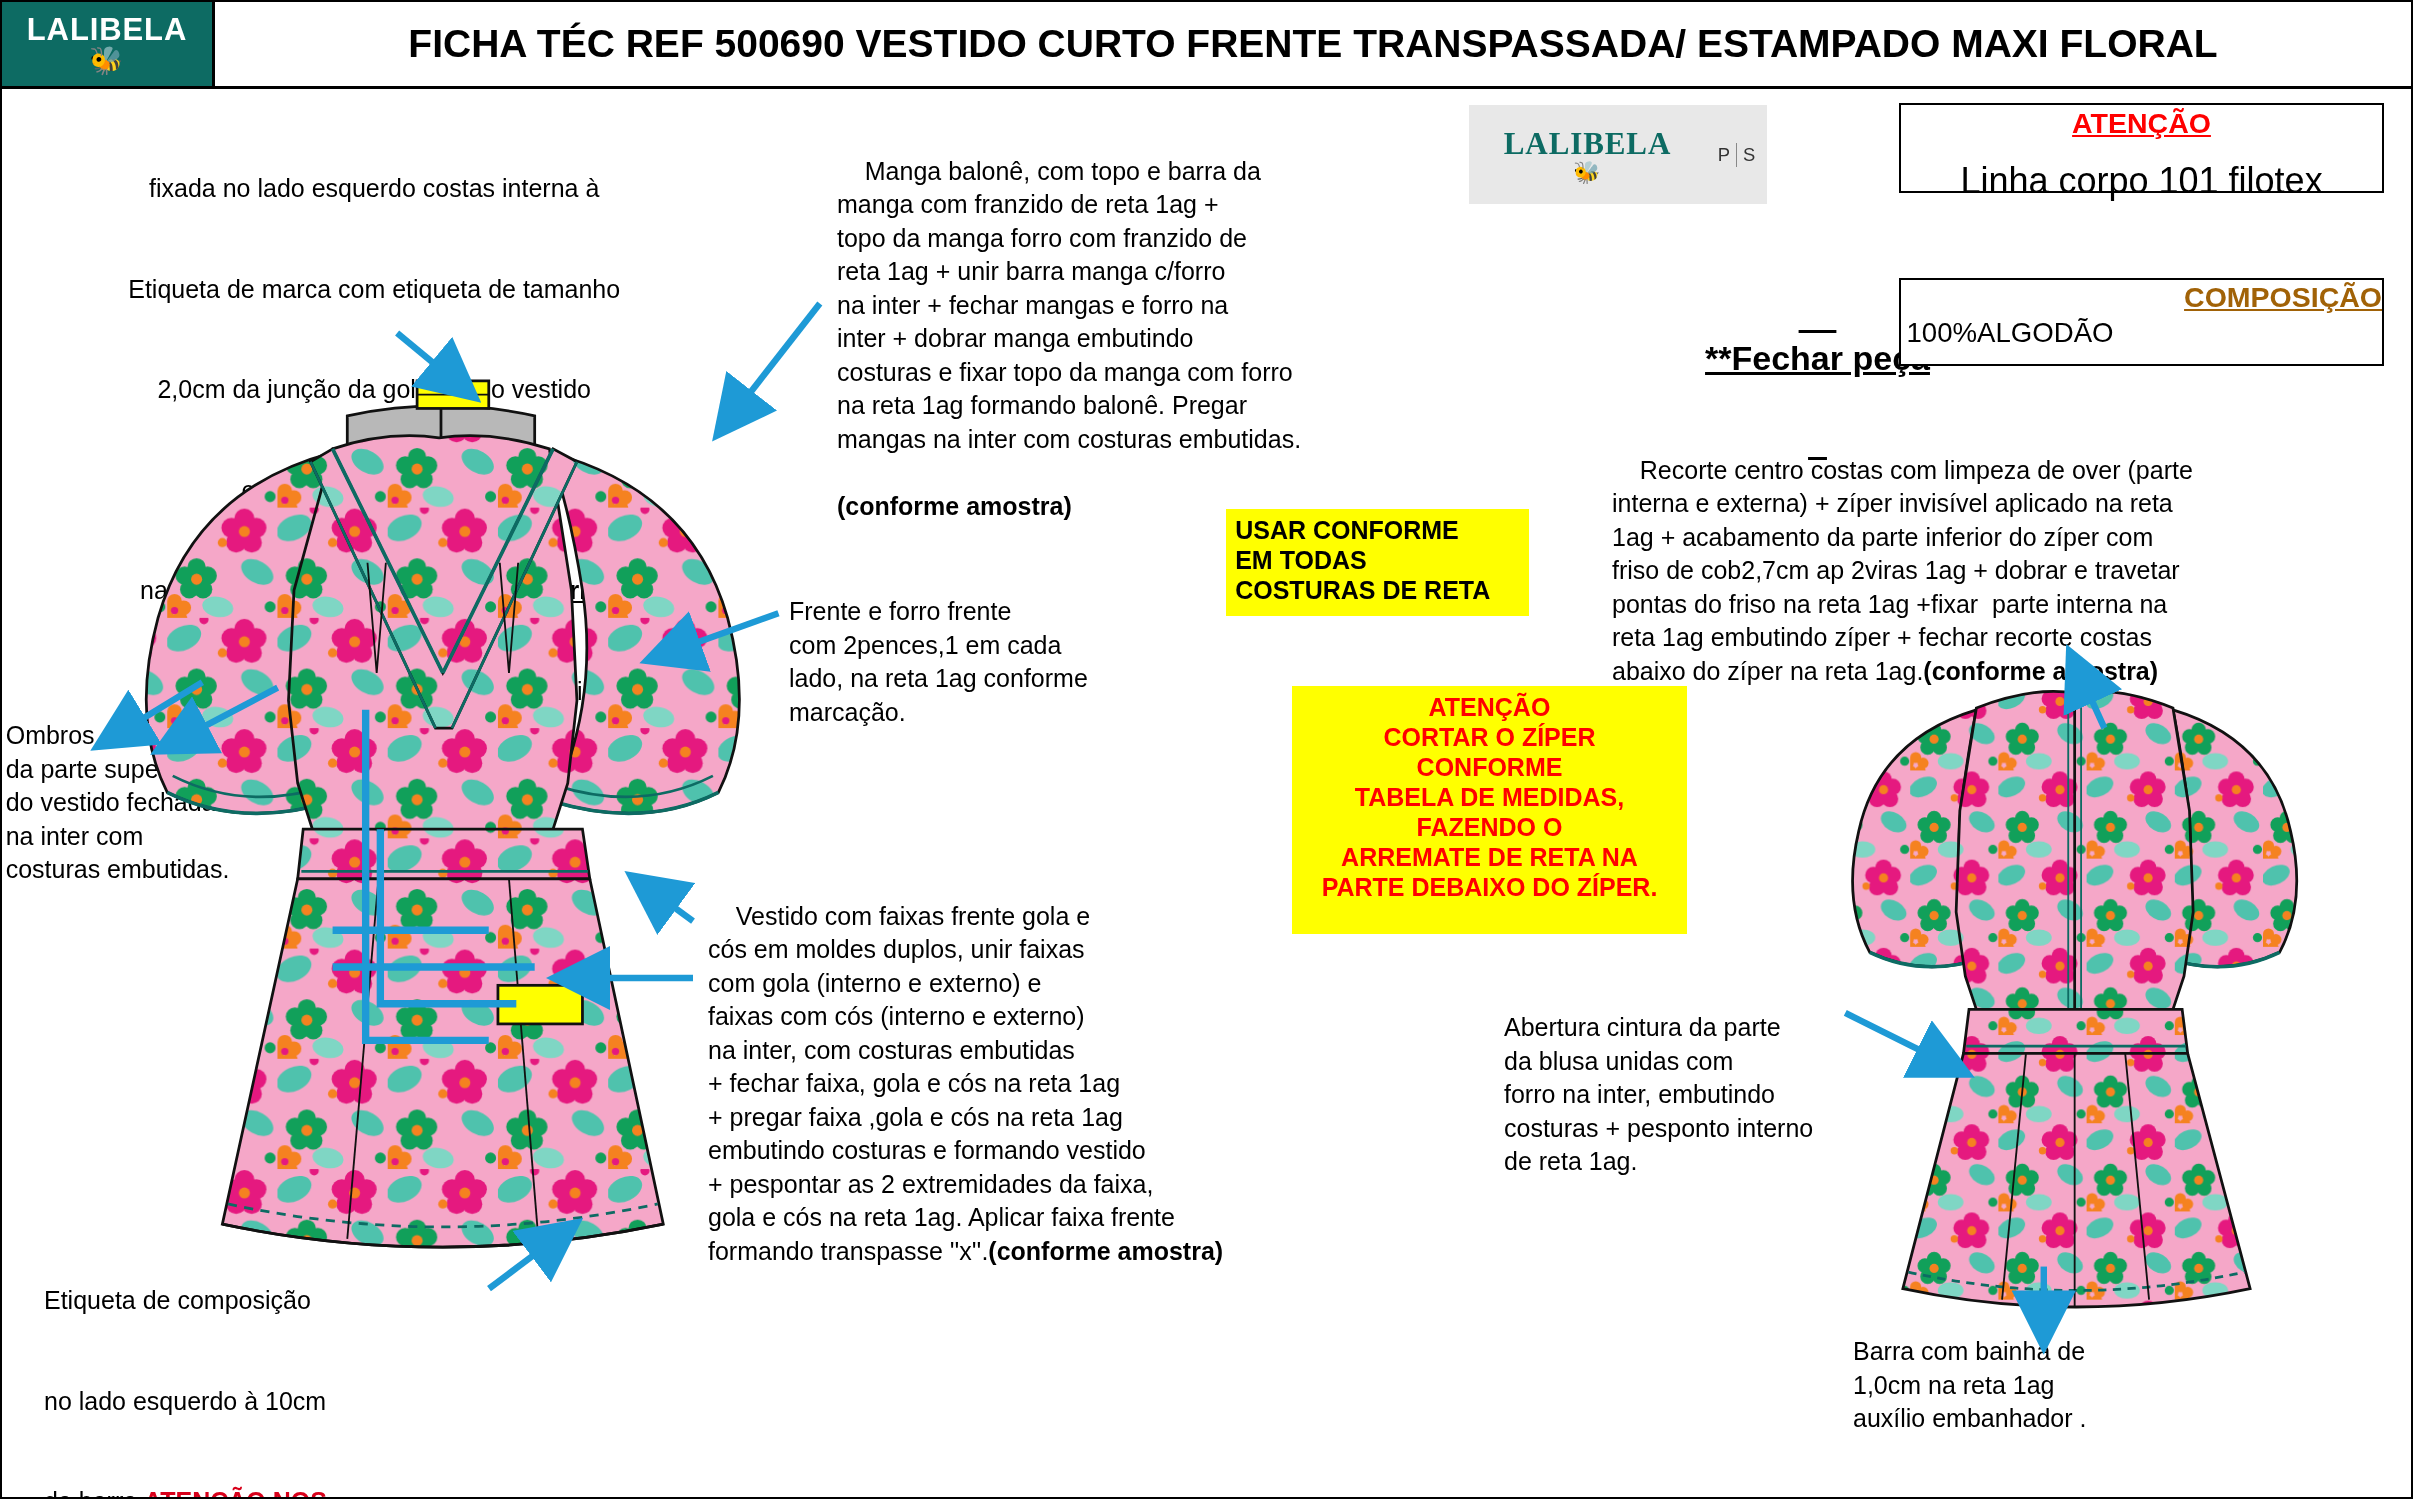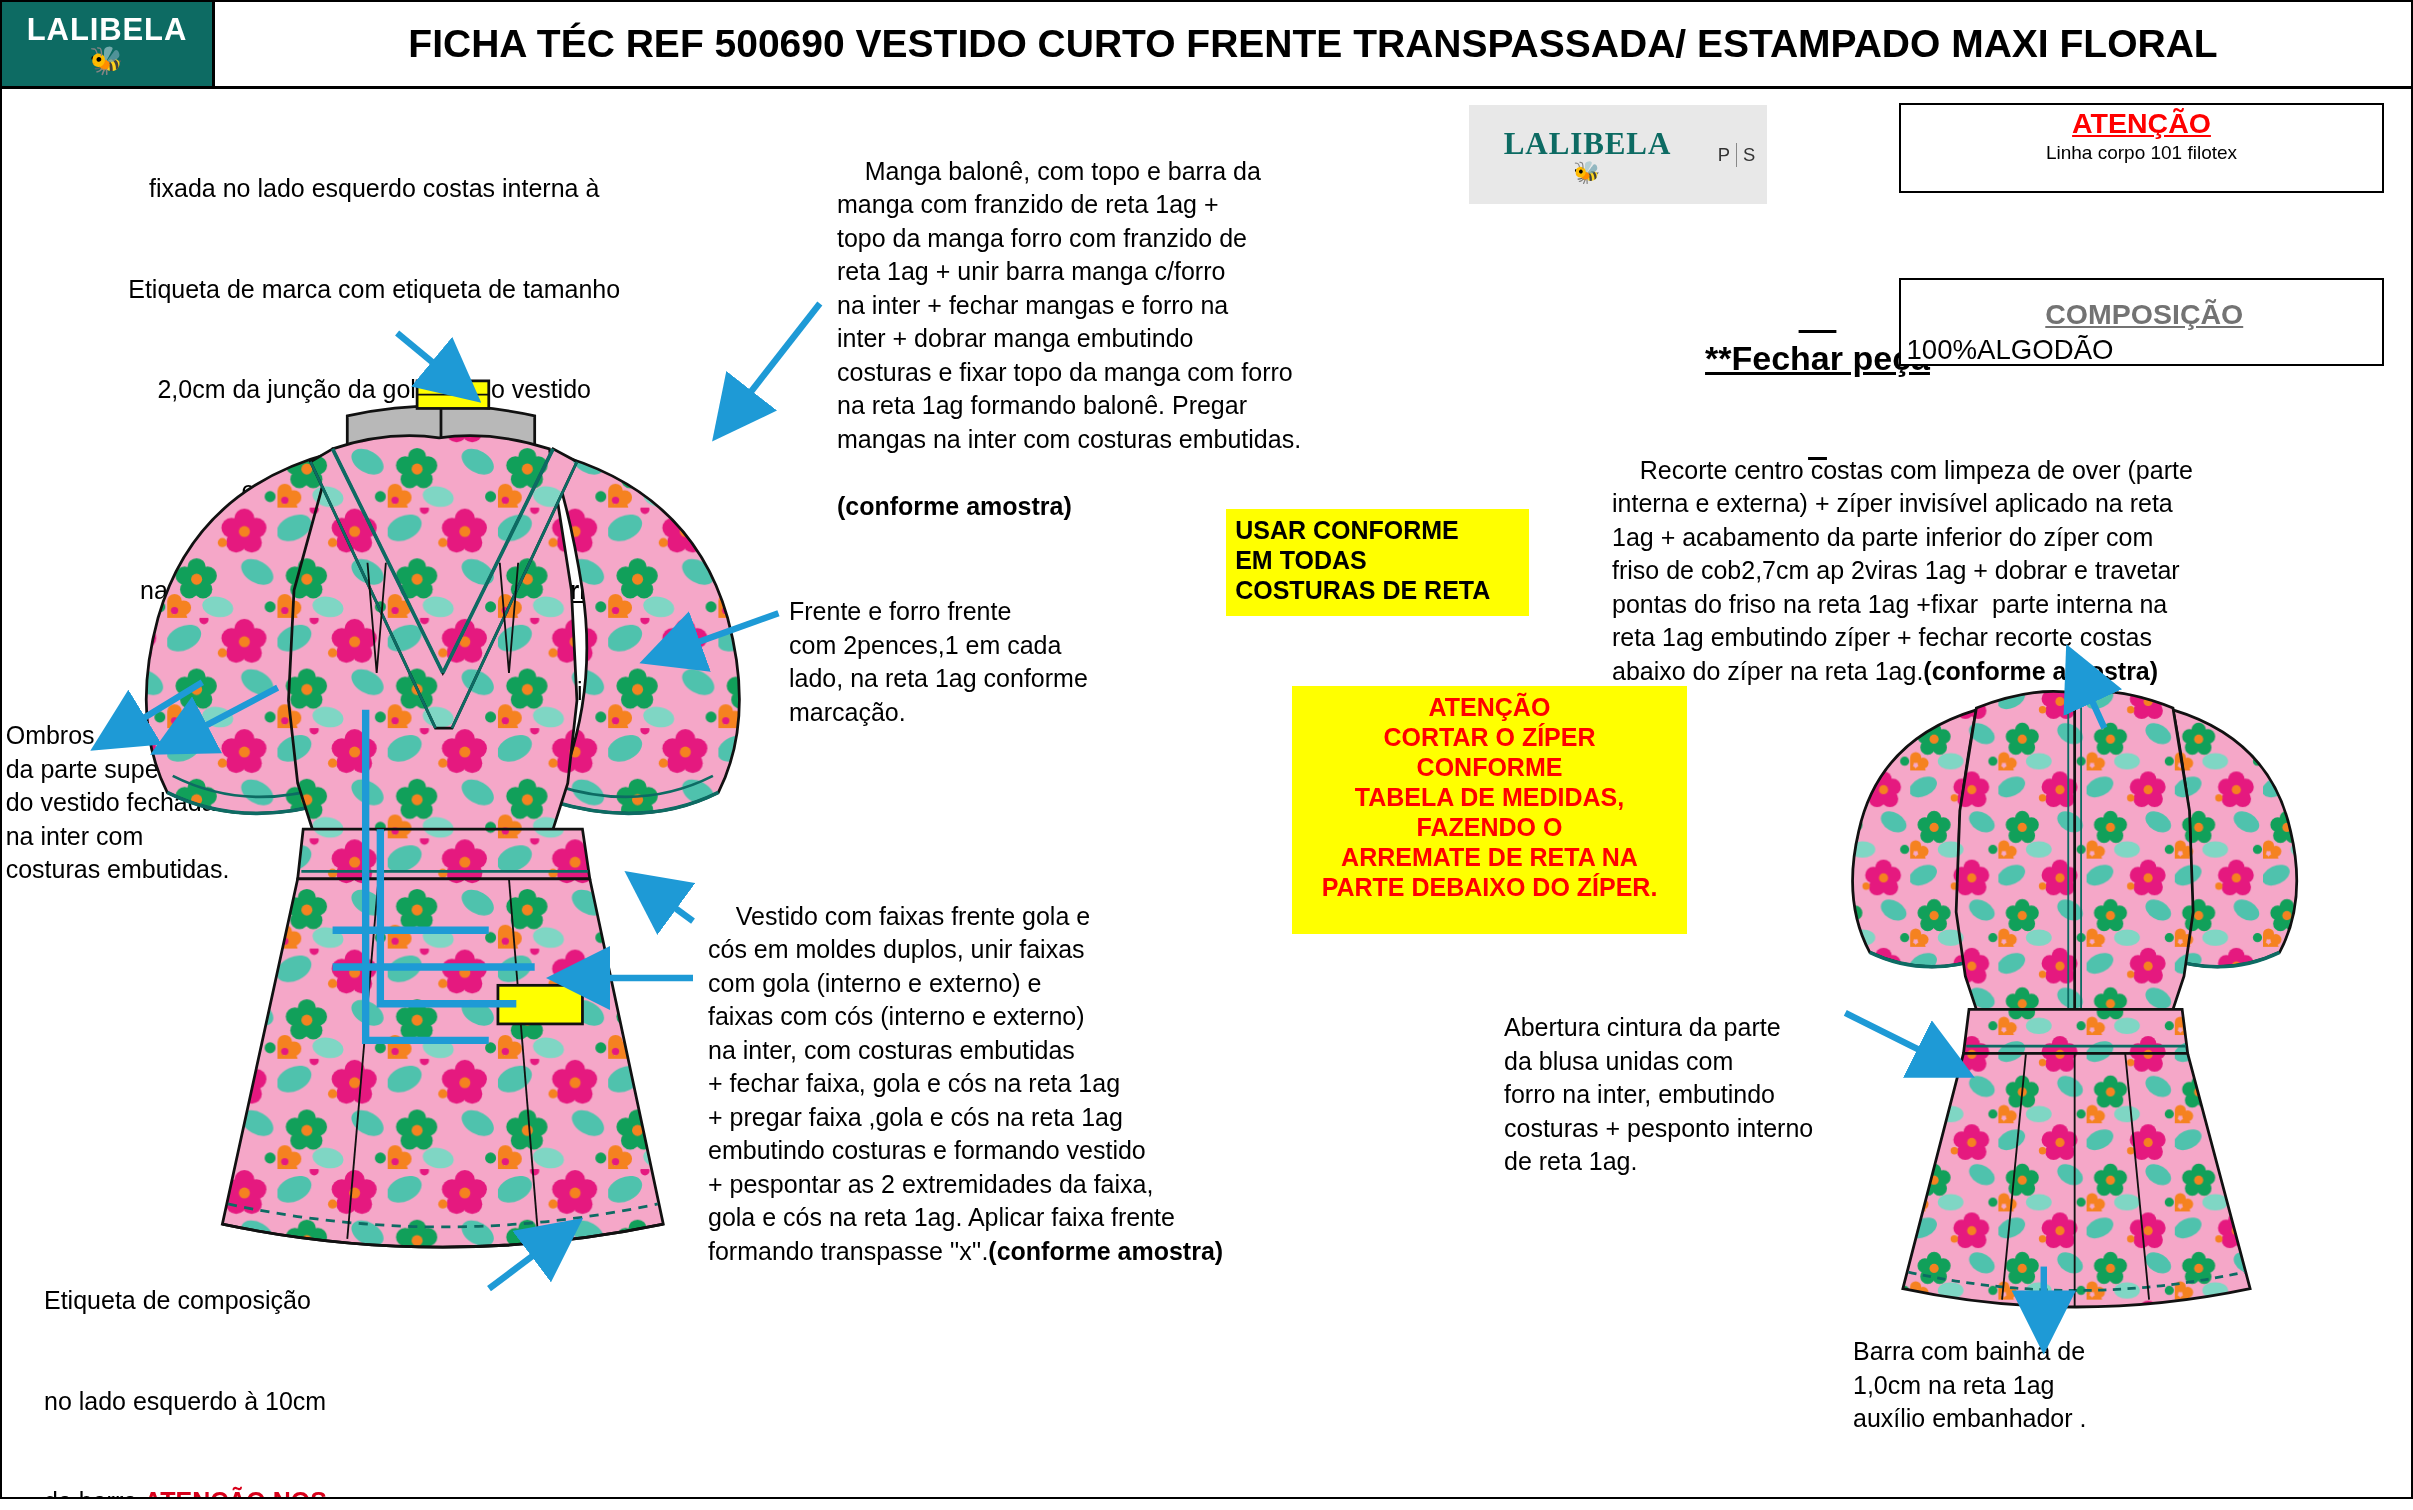--- a/index.html
+++ b/index.html
@@ -145,28 +145,28 @@
 
   
   #att-box {
     left: 1897px; top: 101px; width: 485px; height: 90px;
   }
   #att-box .ttl {
     text-align: center; font-size: 28.5px; font-weight: bold; color: #ff0000;
     text-decoration: underline; margin-top: 1.8px;
   }
   #att-box .sub {
-    text-align: center; font-size: 19px; margin-top: 2px;
+    text-align: center; font-size: 36px; margin-top: 20px;
   }
   #comp-box {
     left: 1897px; top: 276px; width: 485px; height: 88px;
   }
   #comp-box .ttl {
-    text-align: center; font-size: 28.5px; font-weight: bold; color: #737373;
-    text-decoration: underline; margin-left: 5.5px; margin-top: 18px;
+    text-align: right; font-size: 28.5px; font-weight: bold; color: #a16207;
+    text-decoration: underline; margin-left: 5.5px; margin-top: 1px;
   }
   #comp-box .sub { font-size: 27.6px; margin-left: 5.5px; margin-top: 2.8px; }
 
   
   svg.art { position: absolute; overflow: visible; }
   .arrow { stroke: #1e9ad6; stroke-width: 7; fill: none; }
   .arrowhead { fill: #1e9ad6; }
   .bluepipe { stroke: #1e9ad6; stroke-width: 8; fill: none; }
 </style>
 </head>

